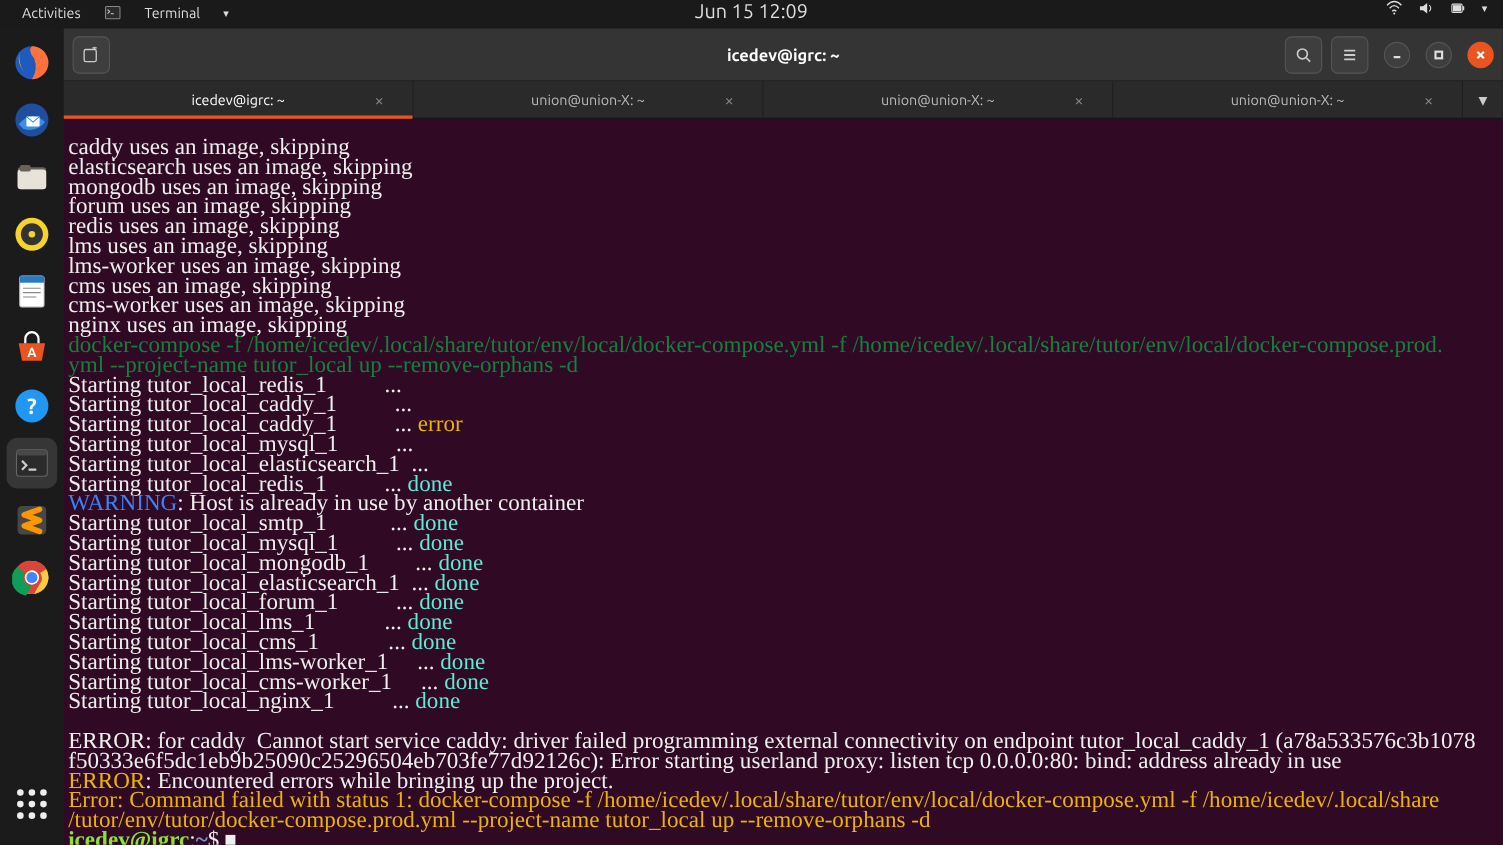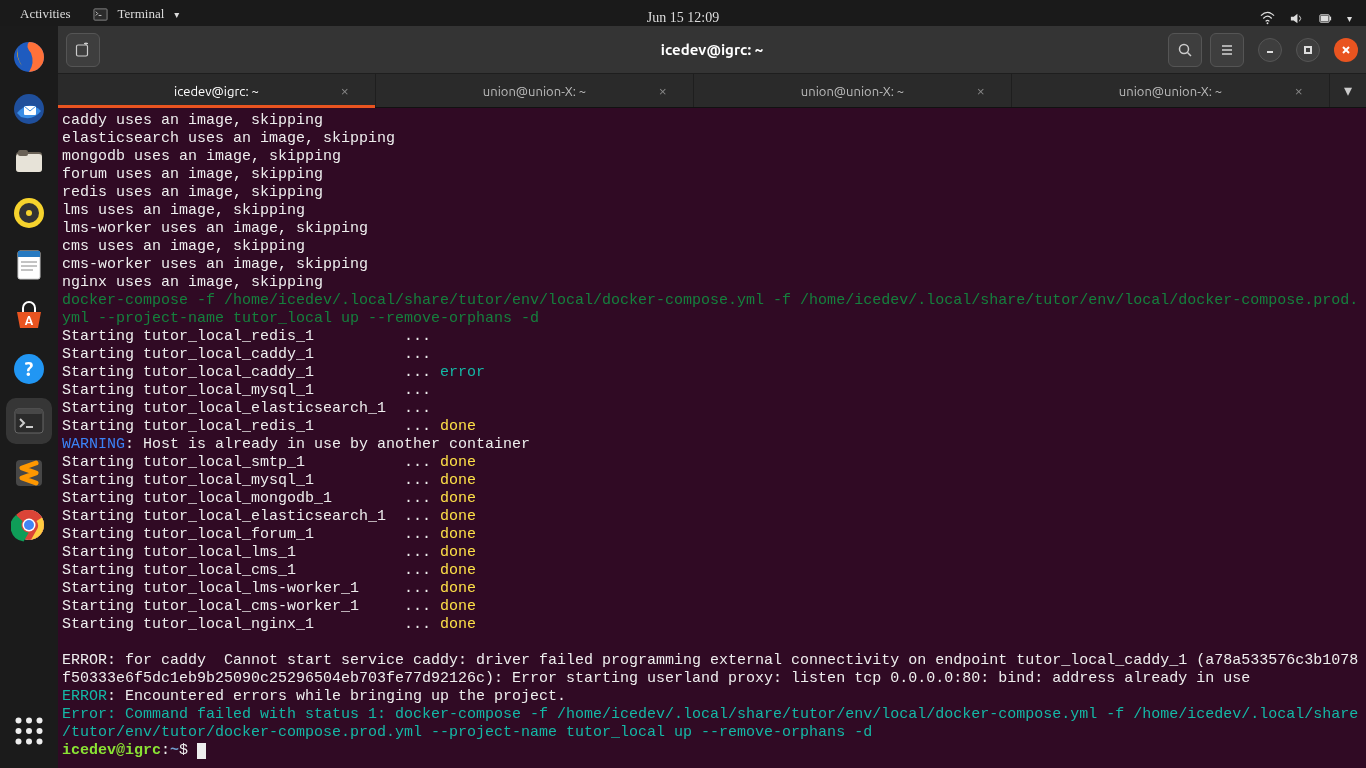--- a/index.html
+++ b/index.html
@@ -1,23 +1,23 @@
 <!DOCTYPE html>
 <html><head>
 <meta charset="utf-8">
 <style>
   * { margin:0; padding:0; box-sizing:border-box; }
   html,body { width:1366px; height:768px; overflow:hidden; font-family:"Ubuntu",sans-serif; background:#1a1a1a; }
   
-  .topbar { height:26px; background:#1a1a1a; color:#ddd; display:flex; align-items:flex-end; font-size:13px; position:relative;font-family:Liberation Serif, serif; }
+  .topbar { height:26px; background:#1a1a1a; color:#ddd; display:flex; align-items:flex-start; font-size:13px; position:relative; }
   .topbar .left { display:flex; align-items:center; gap:10px; padding-left:14px; }
   .topbar .activities { padding:4px 6px; }
-  .topbar .appmenu { display:flex; align-items:center; gap:10px; padding:4px 6px; }
+  .topbar .appmenu { display:flex; align-items:center; gap:21px; padding:4px 6px; }
   .topbar .appmenu svg { width:15px; height:15px; }
-  .topbar .clock { position:absolute; left:50%; transform:translateX(-50%); font-size:14px; }
+  .topbar .clock { position:absolute; left:50%; transform:translateX(-50%); font-size:18px; }
   .topbar .right { margin-left:auto; display:flex; align-items:center; gap:14px; padding-right:14px; }
   .topbar .right svg { width:15px; height:15px; fill:#ddd; }
   
   .dock { position:absolute; left:0; top:26px; bottom:0; width:58px; background:rgba(30,30,30,0.55); display:flex; flex-direction:column; align-items:center; padding-top:8px; gap:6px; }
   .dock .app { width:46px; height:46px; border-radius:10px; display:flex; align-items:center; justify-content:center; }
   .dock .app.active { background:rgba(255,255,255,0.12); }
   .dock .grid-btn { margin-top:auto; margin-bottom:14px; width:46px; height:46px; display:flex; align-items:center; justify-content:center; }
   .dock svg { width:36px; height:36px; }
   
   .termwin { position:absolute; left:58px; right:0; top:26px; bottom:0; background:#2c2c2c; display:flex; flex-direction:column; }
@@ -33,24 +33,24 @@
   .winctl svg { width:10px; height:10px; stroke:#ddd; stroke-width:2; fill:none; }
   .winctl.close svg { stroke:#fff; }
   
   .tabs { height:34px; background:#2a2a2a; display:flex; align-items:stretch; border-bottom:1px solid #111; }
   .tab { flex:1; display:flex; align-items:center; justify-content:center; gap:28px; font-size:13px; color:#bbb; position:relative; border-right:1px solid #1e1e1e; }
   .tab.active { color:#fff; }
   .tab.active::after { content:""; position:absolute; left:0; right:0; bottom:-1px; height:3px; background:#e95420; }
   .tab .close { color:#888; font-size:15px; position:absolute; right:26px; }
   .tabs .dropdown { width:36px; display:flex; align-items:center; justify-content:center; color:#ccc; }
   
-  .term { flex:1; background:#300a24; color:#eee; font-family:Liberation Mono, monospace; font-size:15px; line-height:18px; padding:4px 4px 0 4px; white-space:pre; overflow:hidden; }
+  .term { flex:1; background:#300a24; color:#eee; font-family:Liberation Serif, serif; font-size:21px; line-height:18px; padding:16px 4px 0 4px; white-space:pre; overflow:hidden; }
   .term .purple { color:#15803d; }
-  .term .green  { color:#fde047; }
-  .term .red    { color:#14b8a6; }
+  .term .green  { color:#5eead4; }
+  .term .red    { color:#eab308; }
   .term .yellow { color:#3b82f6; }
   .term .host   { color:#8ae234; font-weight:bold; }
   .term .path   { color:#729fcf; font-weight:bold; }
   .term .cursor { display:inline-block; width:9px; height:16px; background:#eee; vertical-align:text-bottom; }
 </style>
 </head>
 <body>
 
 <div class="topbar">
   <div class="left">

